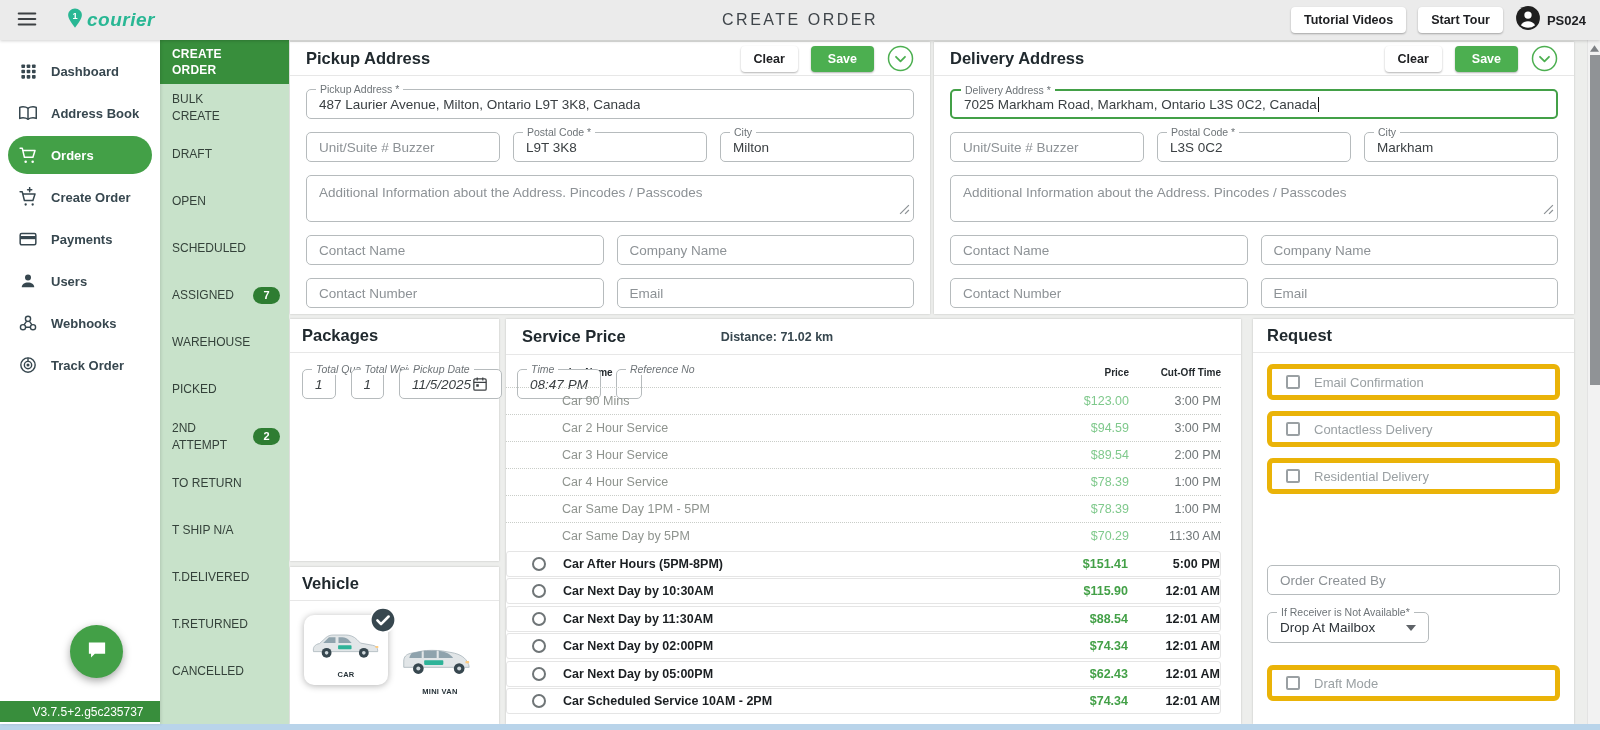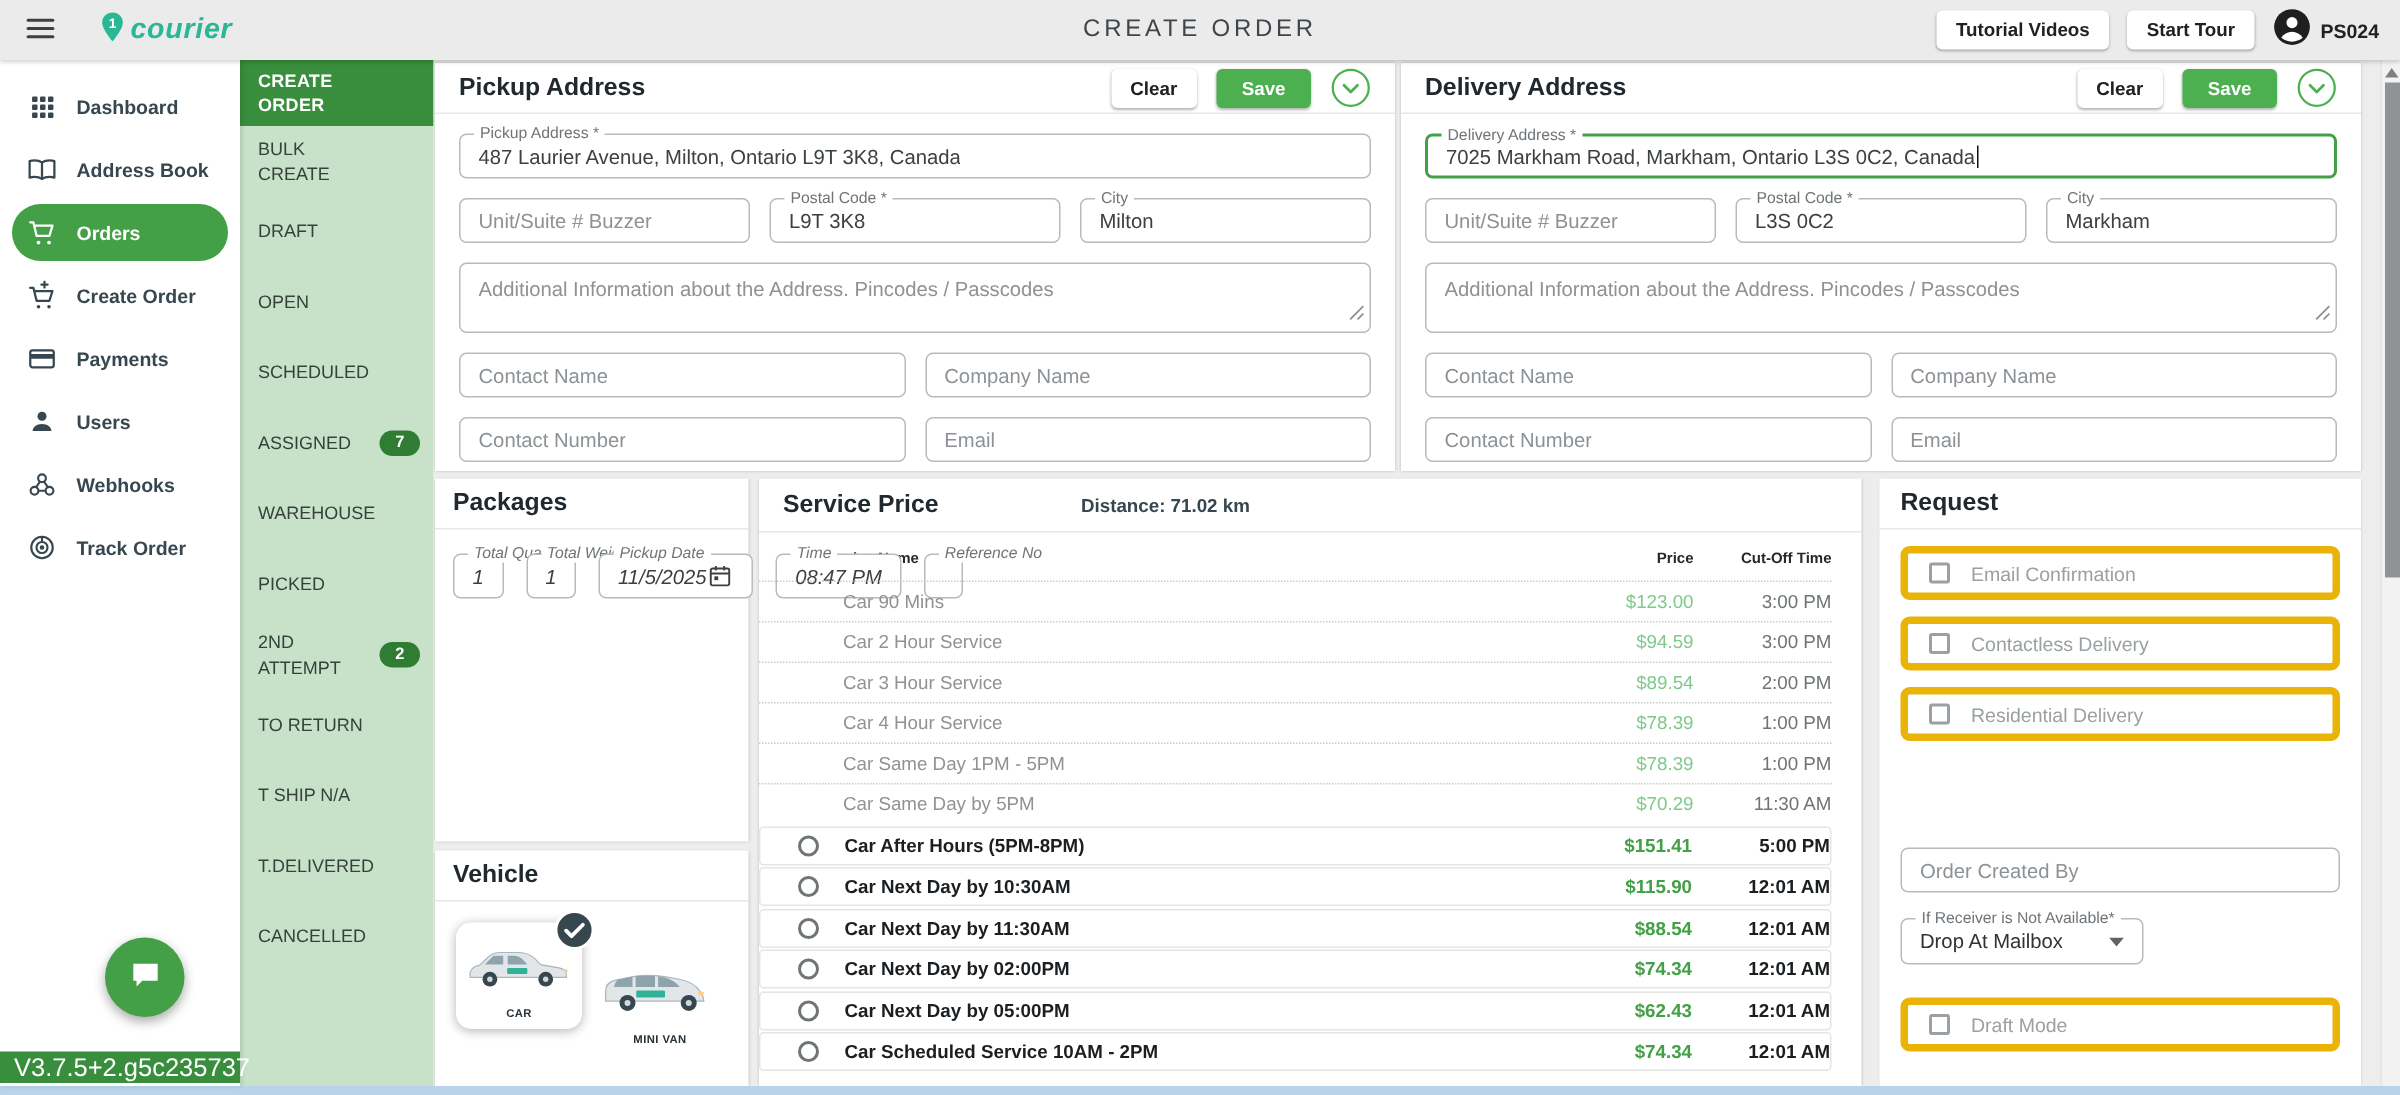--- a/index.html
+++ b/index.html
@@ -27,21 +27,21 @@
   .sidebar { width:160px; background:#fff; box-shadow:1px 0 3px rgba(0,0,0,.12); position:relative; z-index:3; padding-top:8px; flex:0 0 160px; }
   .nav-item { height:38px; margin:4px 8px; border-radius:22px; display:flex; align-items:center; gap:13px; padding:0 8px 0 10px;
               color:#37474f; font-size:13px; font-weight:700; cursor:pointer; }
   .nav-item .icon { width:20px; height:20px; display:flex; align-items:center; justify-content:center; color:#37474f; }
   .nav-item.active { background:var(--primary-green,#43a047); color:#fff; }
   .nav-item.active .icon { color:#fff; }
   .chat-fab { position:absolute; left:70px; bottom:46px; width:53px; height:53px; border-radius:50%;
               background:var(--primary-green,#43a047); display:flex; align-items:center; justify-content:center;
               box-shadow:0 3px 8px rgba(0,0,0,.35); cursor:pointer; border:none; }
   .version-bar { position:absolute; left:0; bottom:2px; width:160px; height:21px; background:var(--dark-green,#388e3c);
-                 color:#fff; font-size:17px; display:flex; align-items:center; justify-content:center;padding-left:16px; }
+                 color:#fff; font-size:12px; display:flex; align-items:center; justify-content:center;padding-left:16px; }
 
   
   .subnav { width:129px; background:var(--light-green-bg,#c8e2ca); flex:0 0 129px; display:flex; flex-direction:column; overflow:hidden; z-index:2; }
   .subnav-item { min-height:47px; max-height:47px; display:flex; align-items:center; padding:0 9px 0 12px; gap:4px;
                  font-size:12px; color:#34423a; cursor:pointer; line-height:1.35; }
   .subnav-label { max-width:76px; }
   .subnav-item.active { background:var(--dark-green,#388e3c); color:#fff; font-weight:800; min-height:44px; max-height:44px; letter-spacing:.2px; }
   .badge { margin-left:auto; background:var(--badge-green,#2e7d32); color:#fff; border-radius:10px; min-width:27px; height:17px;
            font-size:11px; font-weight:700; display:flex; align-items:center; justify-content:center; }
 
@@ -295,20 +295,24 @@
         </div>
         <div class="subnav-item">
           <span class="subnav-label">T SHIP N/A</span>
 
         </div>
         <div class="subnav-item">
           <span class="subnav-label">T.DELIVERED</span>
 
         </div>
         <div class="subnav-item">
+          <span class="subnav-label">T.RETURNED</span>
+
+        </div>
+        <div class="subnav-item">
           <span class="subnav-label">CANCELLED</span>
 
         </div>
     </nav>
 
     <main class="main">
 
       <div class="top-row">
 
         <section class="card address-card">

